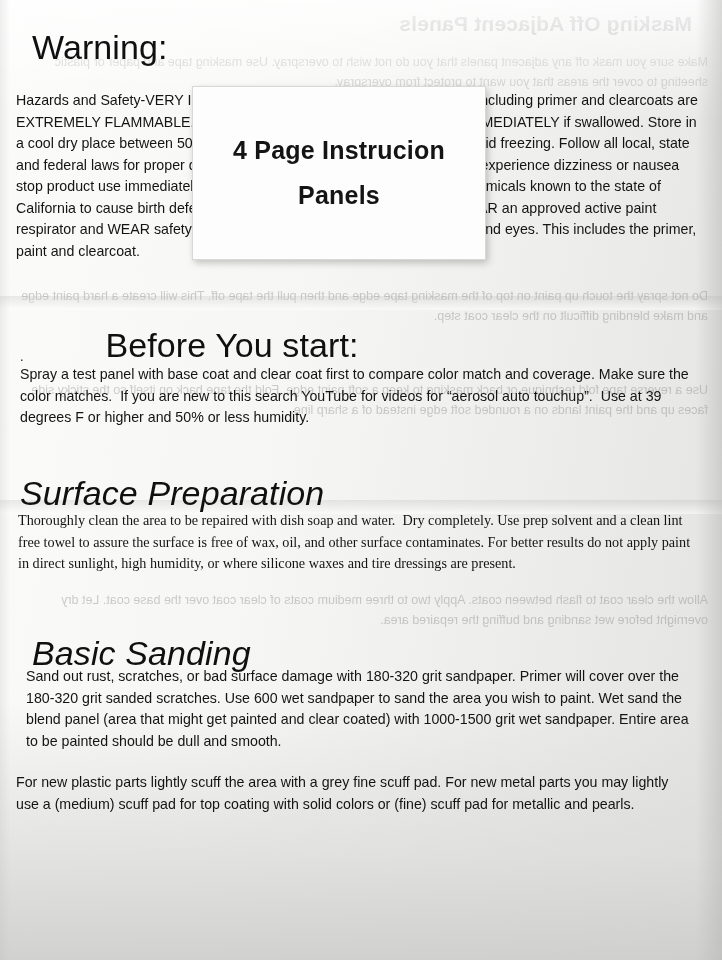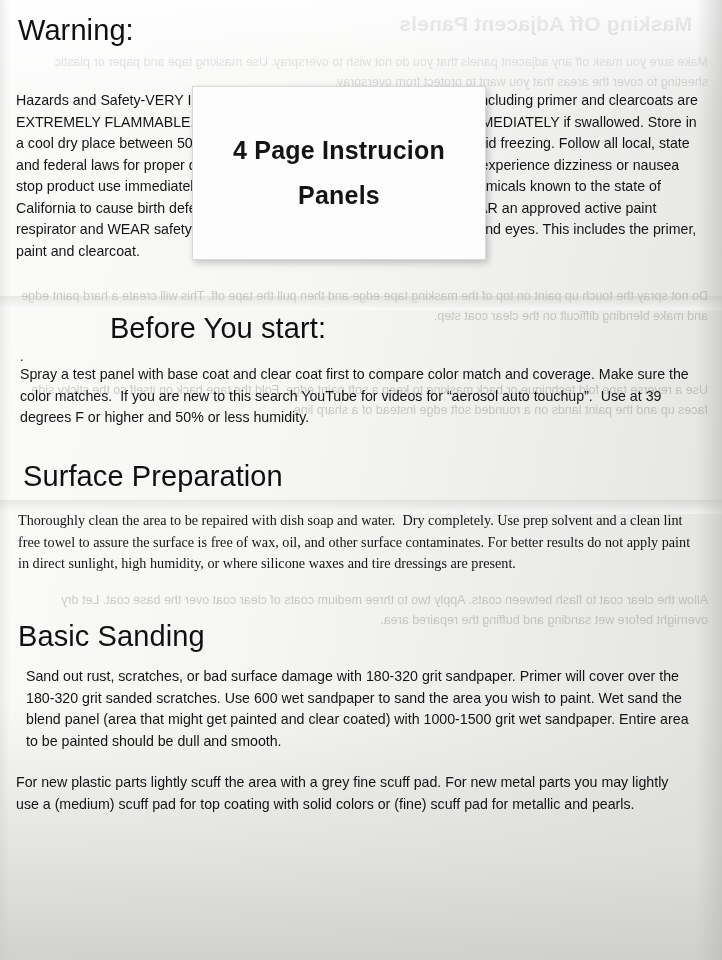--- a/index.html
+++ b/index.html
@@ -66,23 +66,23 @@
   .bleed-body {
     font-size: 12.5px;
     line-height: 20px;
   }
 
   
   .content { position: absolute; inset: 0; }
 
   h2.section {
     position: absolute;
-    margin: 2px;
+    margin: 16px;
     font-weight: normal;
-    font-size: 29px;
+    font-size: 34px;
     letter-spacing: 0.1px;
     color: #101010;
   }
   p.body {
     position: absolute;
     margin: 0;
     font-size: 14.2px;
     line-height: 21.5px;
     color: #141414;
     white-space: pre-wrap;
@@ -147,24 +147,24 @@
 
   <div class="content">
 
     <h2 class="section" style="left:16px; top:12px; width:400px;">Warning:</h2>
     <p class="body" style="left:16px; top:90px; width:684px;">Hazards and Safety-VERY IMPORTANT! Danger! Aerosol touch-up paint including primer and clearcoats are EXTREMELY FLAMMABLE. Keep away from children. Call a physician IMMEDIATELY if swallowed. Store in a cool dry place between 50F and 120F. DO NOT STORE IN CAR and avoid freezing. Follow all local, state and federal laws for proper disposal. Use with adequate ventilation. If you experience dizziness or nausea stop product use immediately and call physician. This product contains chemicals known to the state of California to cause birth defects, cancer and other reproductive harm. WEAR an approved active paint respirator and WEAR safety goggles when spraying to protect your lungs and eyes. This includes the primer, paint and clearcoat.</p>
 
     <h2 class="section" style="left:16px; top:310px; width:400px;text-align:center;">Before You start:</h2>
     <p class="body" style="left:20px; top:346px; width:40px; font-size:13px;">.</p>
     <p class="body" style="left:20px; top:364px; width:676px;">Spray a test panel with base coat and clear coat first to compare color match and coverage. Make sure the color matches.  If you are new to this search YouTube for videos for “aerosol auto touchup”.  Use at 39 degrees F or higher and 50% or less humidity.</p>
 
-    <h2 class="section" style="left:21px; top:458px; width:420px;">Surface Preparation</h2>
+    <h2 class="section" style="left:4px; top:458px; width:420px;font-style:italic;">Surface Preparation</h2>
     <p class="body" style="left:18px; top:510px; width:684px;font-family:Liberation Serif, serif;">Thoroughly clean the area to be repaired with dish soap and water.  Dry completely. Use prep solvent and a clean lint free towel to assure the surface is free of wax, oil, and other surface contaminates. For better results do not apply paint in direct sunlight, high humidity, or where silicone waxes and tire dressings are present.</p>
 
-    <h2 class="section" style="left:16px; top:618px; width:420px;">Basic Sanding</h2>
+    <h2 class="section" style="left:16px; top:618px; width:420px;font-style:italic;">Basic Sanding</h2>
     <p class="body" style="left:26px; top:666px; width:672px;">Sand out rust, scratches, or bad surface damage with 180-320 grit sandpaper. Primer will cover over the 180-320 grit sanded scratches. Use 600 wet sandpaper to sand the area you wish to paint. Wet sand the blend panel (area that might get painted and clear coated) with 1000-1500 grit wet sandpaper. Entire area to be painted should be dull and smooth.</p>
     <p class="body" style="left:16px; top:772px; width:668px;">For new plastic parts lightly scuff the area with a grey fine scuff pad. For new metal parts you may lightly use a (medium) scuff pad for top coating with solid colors or (fine) scuff pad for metallic and pearls.</p>
 
   </div>
 
   <div class="sticker">
     <div class="sticker-line">4 Page Instrucion</div>
     <div class="sticker-line">Panels</div>
   </div>
 </div>

